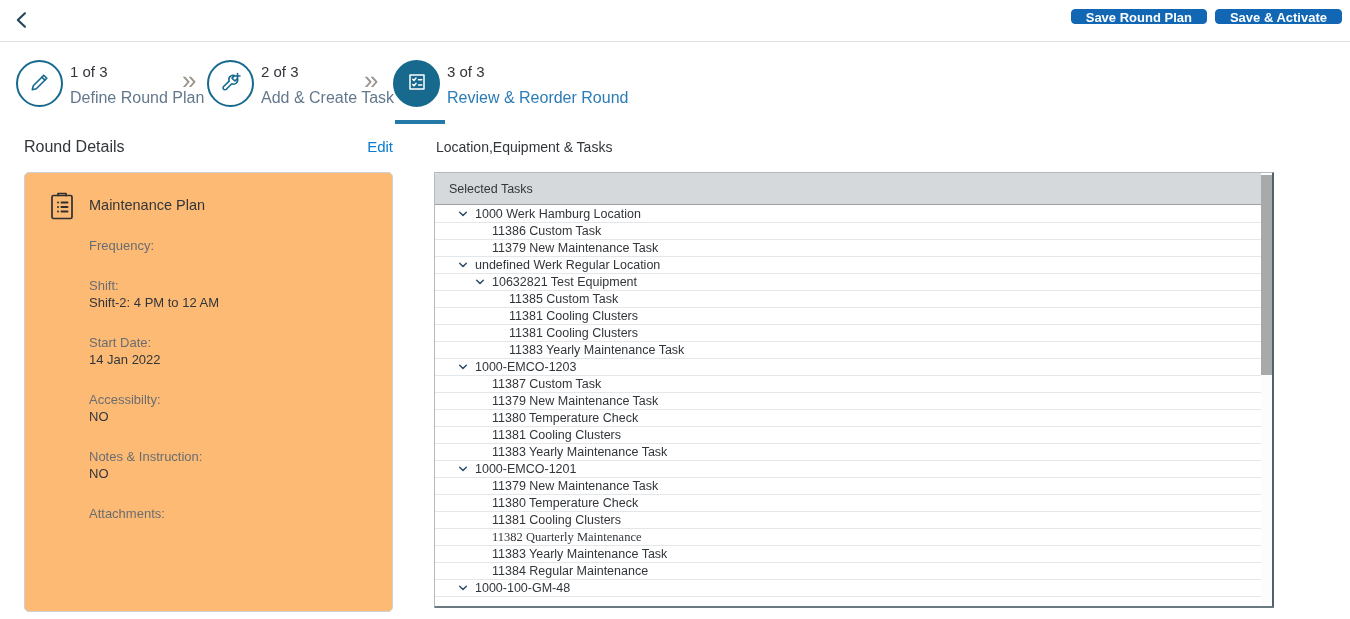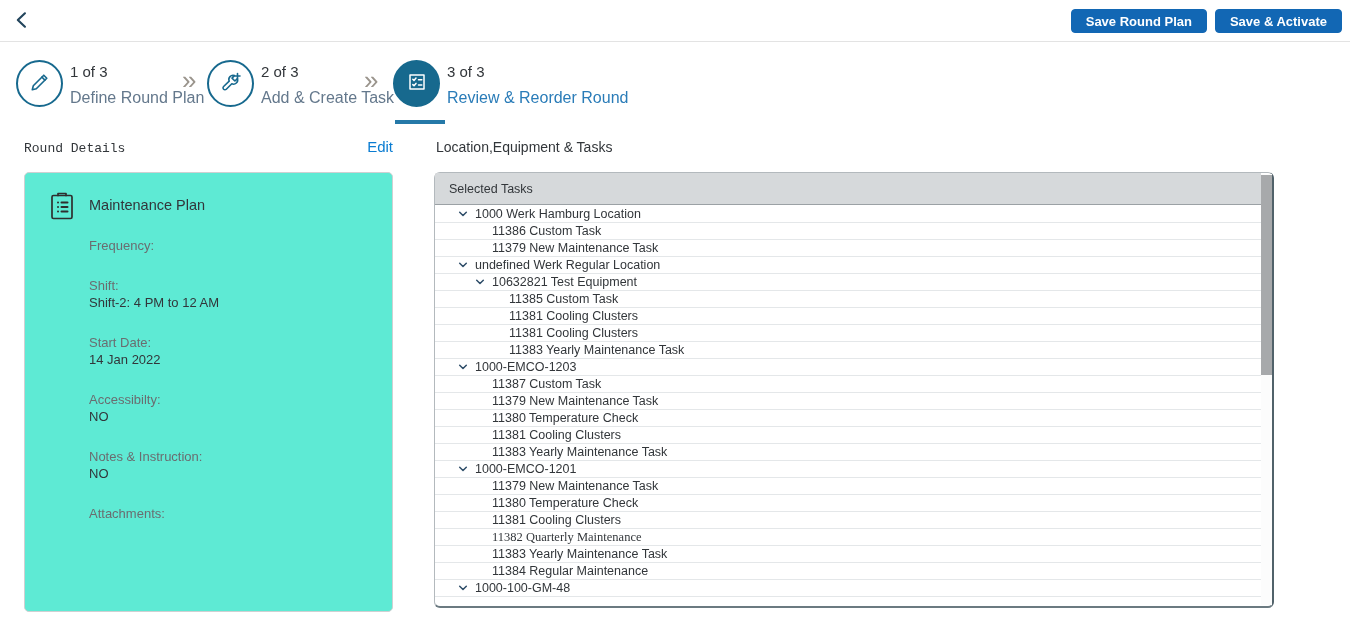--- a/index.html
+++ b/index.html
@@ -3,50 +3,50 @@
 <meta charset="utf-8">
 <style>
   * { box-sizing: border-box; margin: 0; padding: 0; }
   html,body { width:1350px; height:619px; background:#fff; font-family:"Liberation Sans",sans-serif; color:#32363a; overflow:hidden; position:relative; }
 
   
   .topbar { position:absolute; top:0; left:0; width:1350px; height:42px; background:#fff; border-bottom:1px solid #e3e3e3; }
   .back-btn { position:absolute; left:8px; top:7px; width:28px; height:28px; cursor:pointer; display:flex; align-items:center; justify-content:center; background:none; border:none; }
   .page-title { position:absolute; left:0; top:11px; width:100%; text-align:center; font-size:15px; font-weight:bold; color:#515559; }
   .topbtns { position:absolute; right:8px; top:9px; display:flex; gap:8px; }
-  .btn-primary { background:#1267b4; color:#fff; border:1px solid #1267b4; border-radius:4px; font-family:"Liberation Sans",sans-serif; font-weight:bold; font-size:13px; height:24px; padding:0 14px; cursor:pointer; }
+  .btn-primary { background:#1267b4; color:#fff; border:1px solid #1267b4; border-radius:4px; font-family:"Liberation Sans",sans-serif; font-weight:bold; font-size:13px; height:15px; padding:0 14px; cursor:pointer; }
 
   
   .wizard { position:absolute; top:43px; left:0; width:1350px; height:82px; background:#fff; }
   .step { position:absolute; top:17px; display:flex; }
   .step-circle { width:47px; height:47px; border-radius:50%; border:2px solid #17698e; background:#fff; display:flex; align-items:center; justify-content:center; flex:none; cursor:pointer; }
   .step-circle.filled { background:#17698e; }
   .step-text { margin-left:7px; padding-top:3px; }
   .step-num { font-size:15px; color:#32363a; margin-bottom:9px; }
   .step-label { font-size:16px; color:#64788c; }
   .step.active .step-label { color:#2a7cb8; }
   .wiz-sep { position:absolute; top:24px; font-size:26px; color:#9a948c; line-height:26px; user-select:none; }
   .active-underline { position:absolute; left:395px; top:77px; width:50px; height:4px; background:#2579a8; }
 
   
   .rd-head { position:absolute; left:24px; top:138px; width:369px; display:flex; justify-content:space-between; align-items:baseline; }
-  .rd-title { font-size:13px; color:#32363a;font-family:Liberation Mono, monospace; }
+  .rd-title { font-size:16px; color:#32363a; }
   .edit-link { font-size:15px; color:#0a7cd1; cursor:pointer; }
-  .details-card { position:absolute; left:24px; top:172px; width:369px; height:440px; border:1px solid #cfd0d2; border-radius:5px; background:#5eead4; }
+  .details-card { position:absolute; left:24px; top:172px; width:369px; height:440px; border:1px solid #cfd0d2; border-radius:5px; background:#fdba74; }
   .card-head { display:flex; padding:18px 0 0 24px; }
   .card-icon { width:26px; height:30px; flex:none; }
   .card-title { margin-left:14px; padding-top:6px; font-size:14.5px; color:#32363a; }
   .fields { margin:17px 0 0 64px; }
   .field { margin-bottom:24px; }
   .f-label { font-size:13px; color:#6a6d70; line-height:16px; }
   .f-value { font-size:13px; color:#32363a; line-height:17px; }
 
   
   .tasks-title { position:absolute; left:436px; top:139px; font-size:14px; color:#32363a; }
-  .tasks-panel { position:absolute; left:434px; top:172px; width:840px; height:436px; background:#fff; border:1px solid #b3b9bd; border-right:2px solid #51626a; border-bottom:2px solid #6b7a81; border-radius:6px; }
+  .tasks-panel { position:absolute; left:434px; top:172px; width:840px; height:436px; background:#fff; border:1px solid #b3b9bd; border-right:2px solid #51626a; border-bottom:2px solid #6b7a81; border-radius:1px; }
   .tasks-header { height:32px; width:calc(100% - 11px); background:#d6d9db; border-bottom:1px solid #9ba1a5; display:flex; align-items:center; padding-left:14px; font-size:12.5px; color:#32363a; border-radius:2px 0 0 0; }
   .task-tree { position:absolute; top:33px; left:0; right:11px; bottom:0; overflow:hidden; }
   .tree-row { height:17px; border-bottom:1px solid #e4e7e9; display:flex; align-items:center; font-size:12.5px; color:#32363a; cursor:default; white-space:nowrap; }
   .tree-chevron { width:18px; flex:none; display:flex; align-items:center; cursor:pointer; }
   .tree-label { line-height:16px; }
   .v-scrollbar { position:absolute; top:1px; right:0; width:11px; bottom:1px; background:#fcfcfc; }
   .v-thumb { position:absolute; top:1px; left:0; width:11px; height:200px; background:#a7a9ab; cursor:pointer; }
 </style>
 </head>
 <body>

